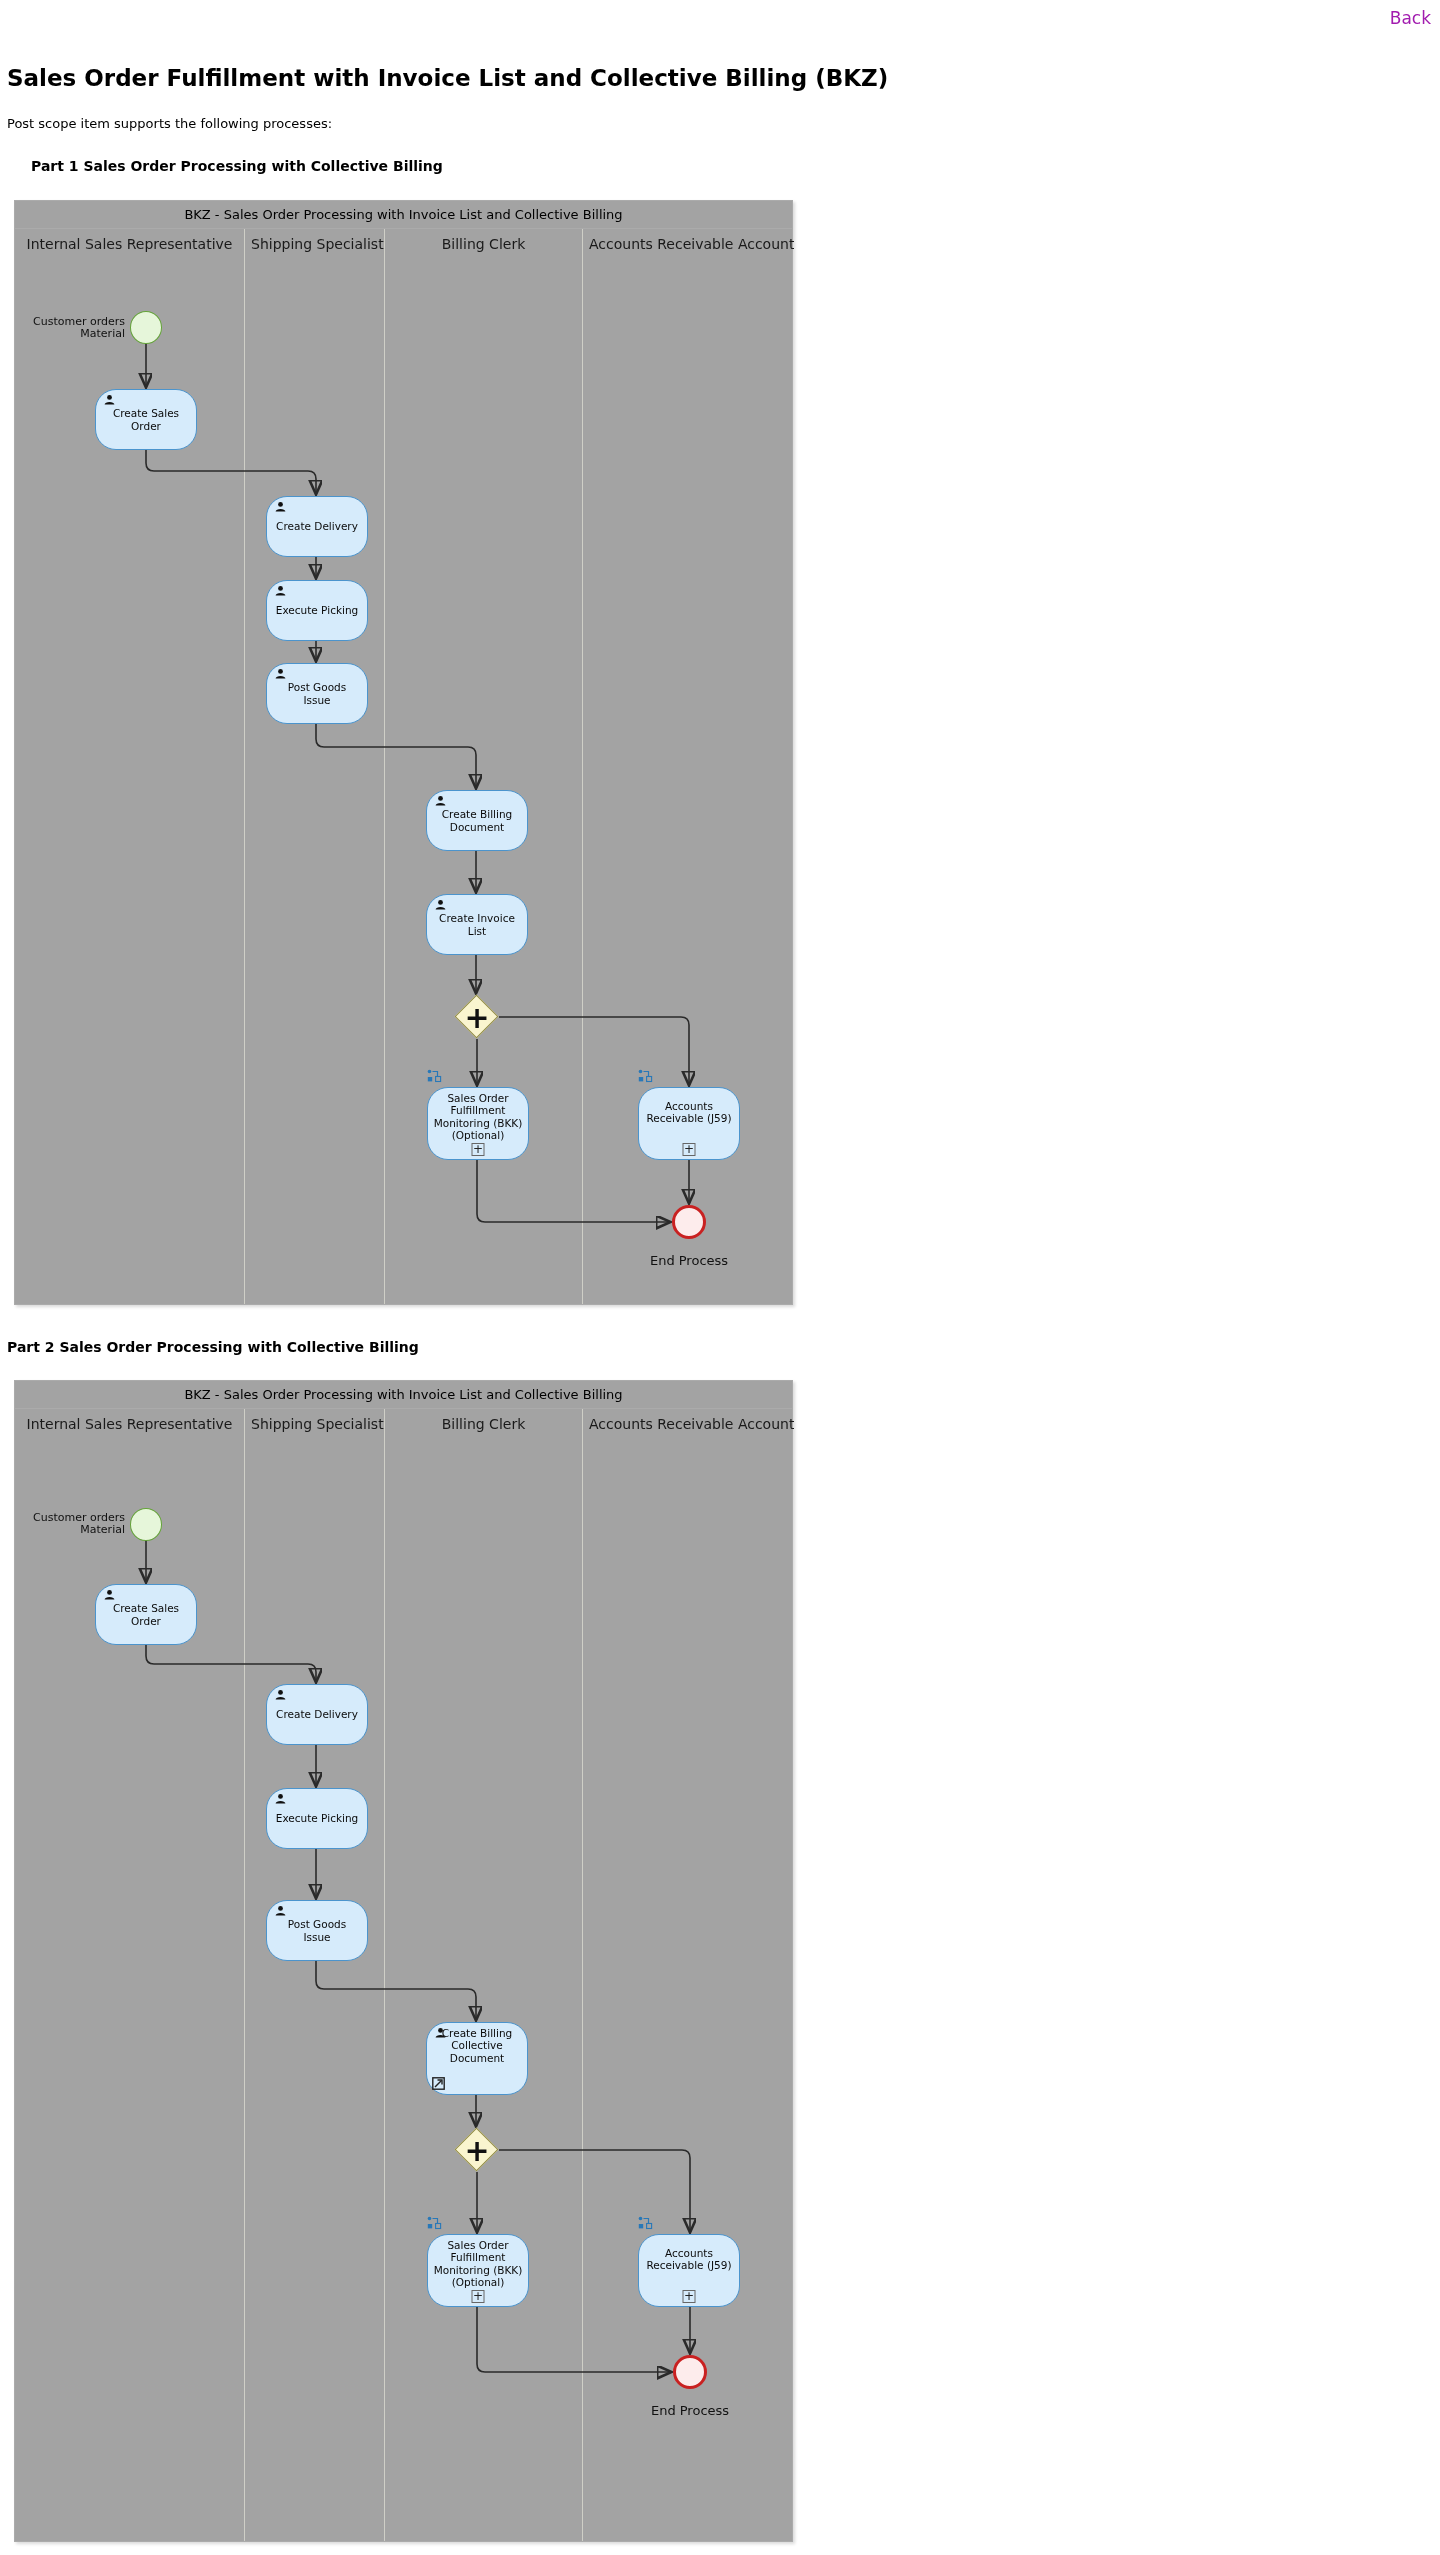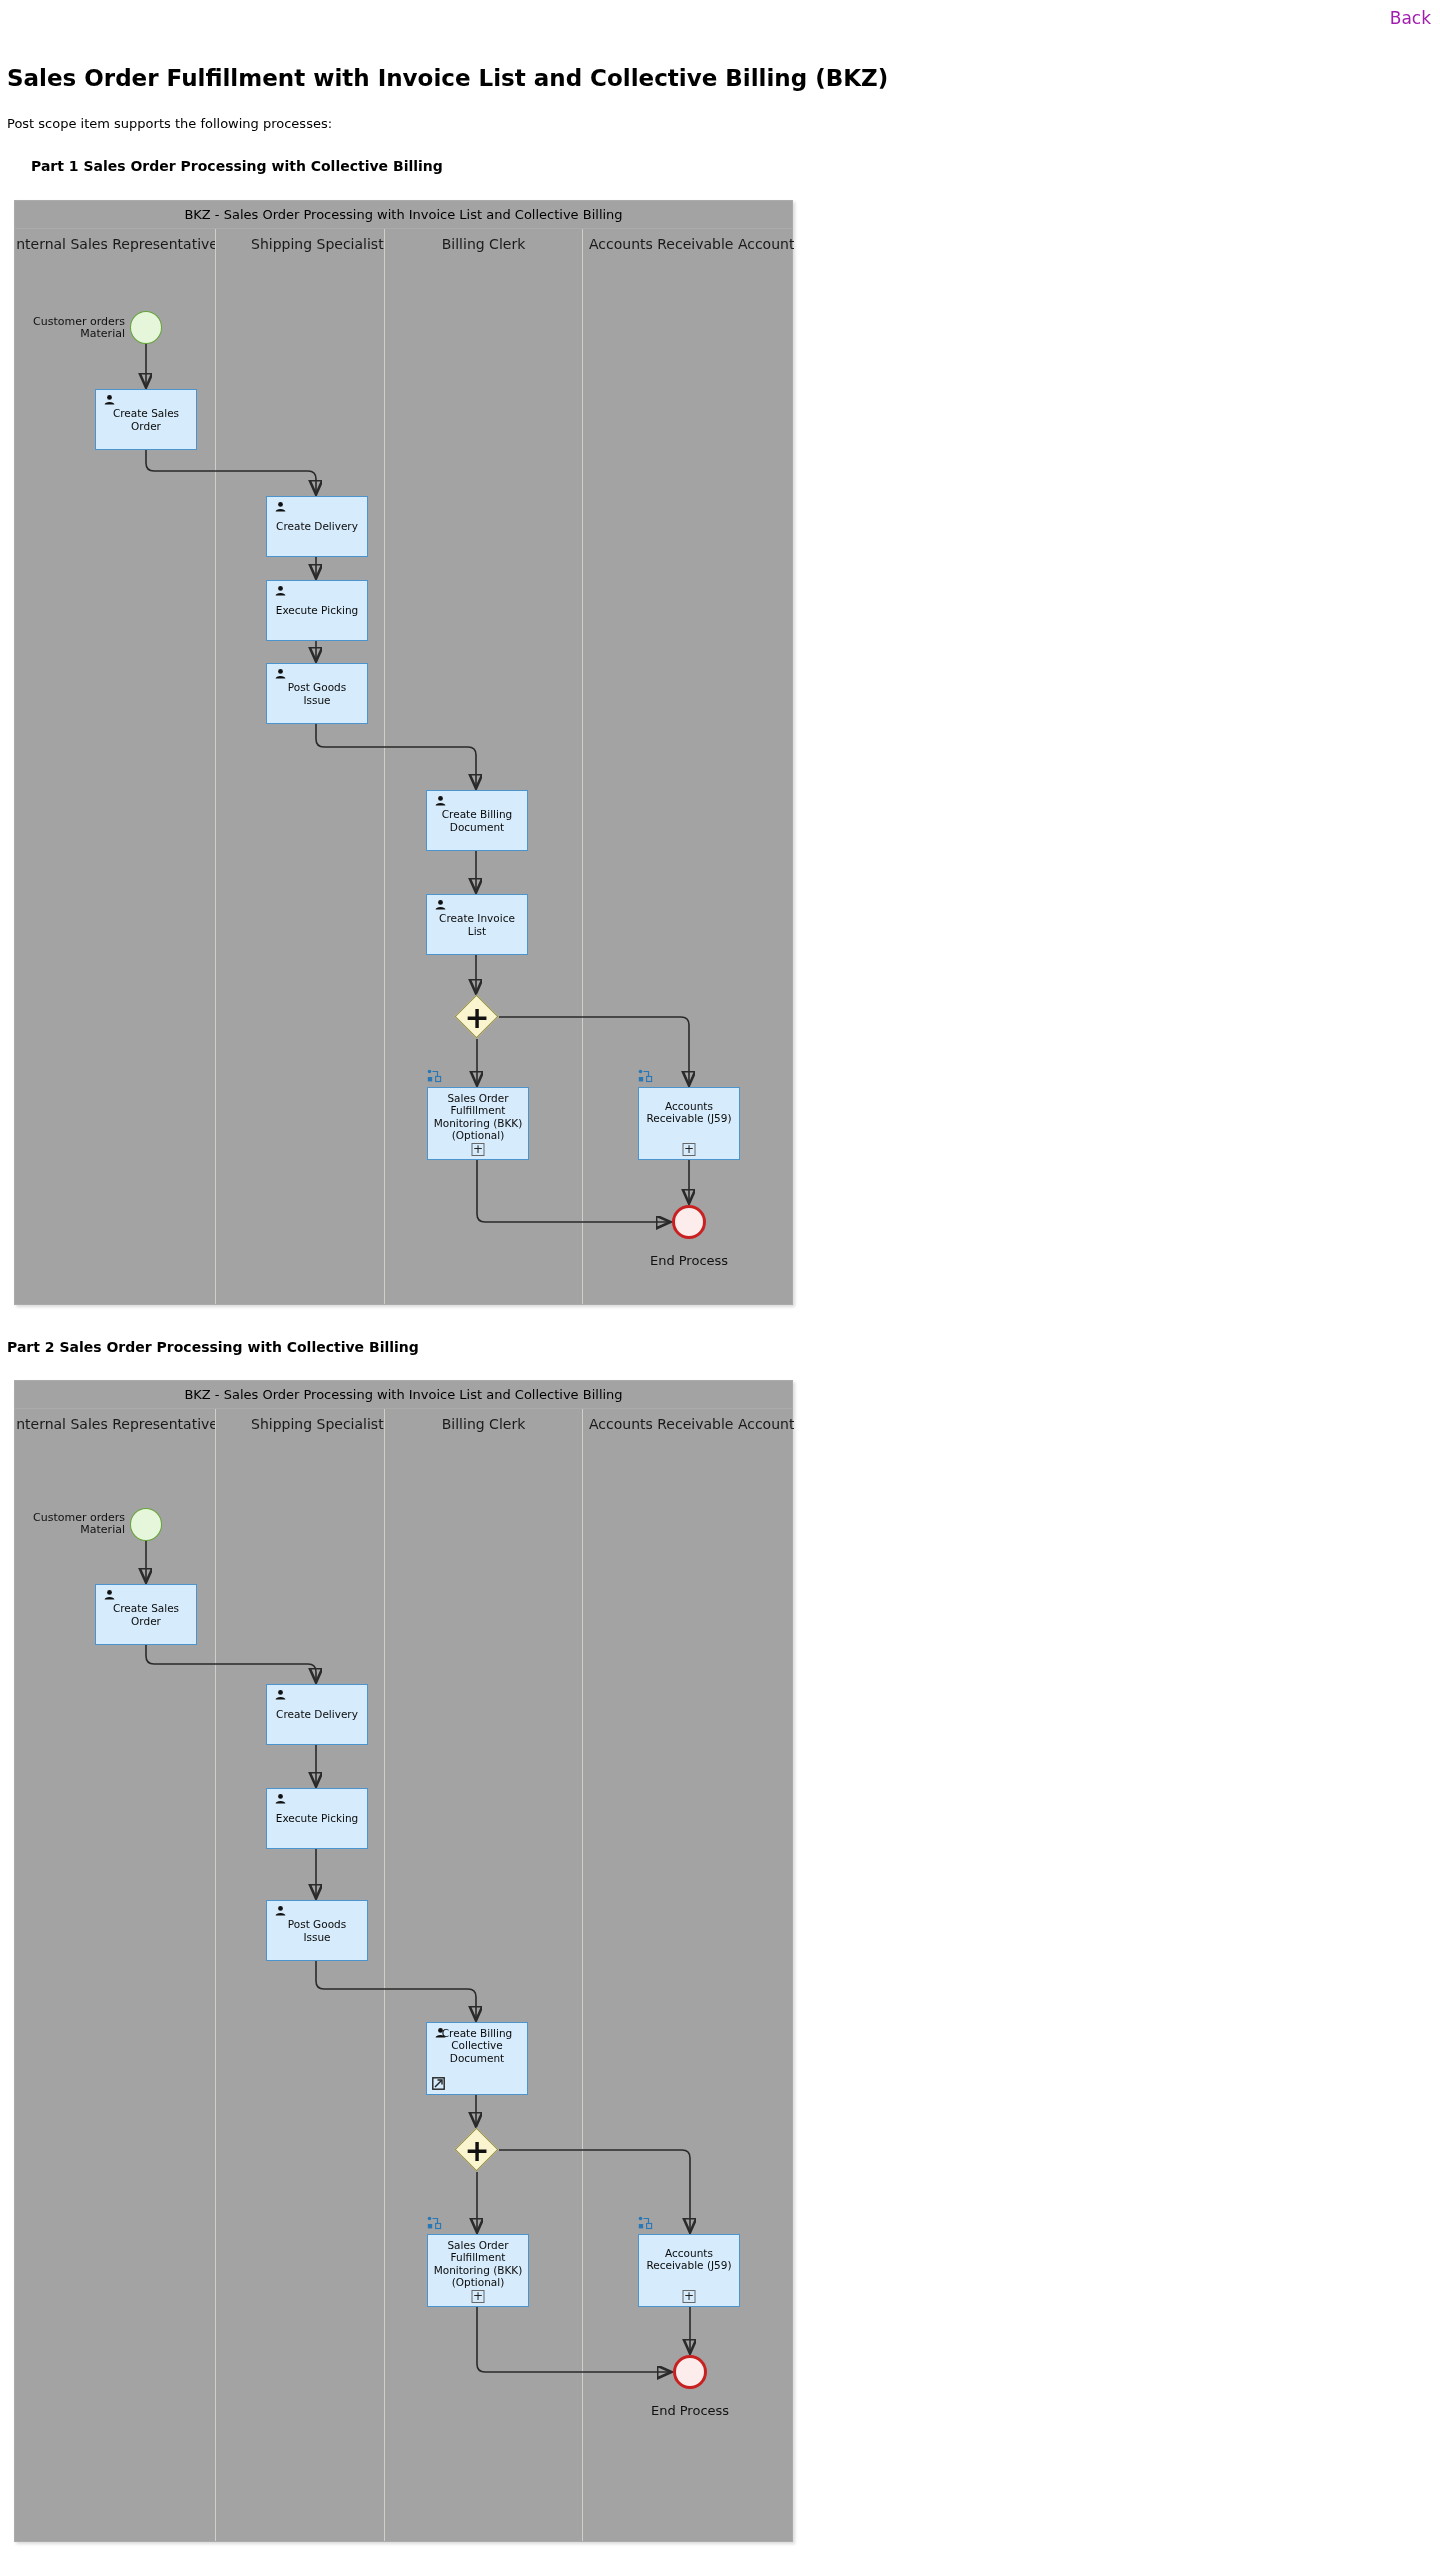--- a/index.html
+++ b/index.html
@@ -37,32 +37,32 @@
     border-right:1.5px solid #cfcfc7;
     box-sizing:border-box;
     overflow:hidden;
   }
   .lane.last{border-right:none;}
   .lane .lname{
     margin-top:7px;font-size:14px;white-space:nowrap;color:#1a1a1a;
   }
   .lane.center{display:flex;justify-content:center;}
   .lane.clipleft .lname{padding-left:6px;}
-  .lane1{left:0;width:201px;}
+  .lane1{left:0;width:230px;}
   .lane2{left:230px;width:140px;}
   .lane3{left:370px;width:198px;}
   .lane4{left:568px;width:211px;}
 
   svg.wires{position:absolute;left:0;top:0;pointer-events:none;}
   svg.wires path{fill:none;stroke:#2a2a2a;stroke-width:1.6px;}
 
   
   .task{
     position:absolute;width:102px;height:61px;
-    background:#d6ebfb;border:1.5px solid #4b94cd;border-radius:0;
+    background:#d6ebfb;border:1.5px solid #4b94cd;border-radius:21px;
     box-sizing:border-box;
     display:flex;align-items:center;justify-content:center;
     text-align:center;font-size:10.5px;line-height:1.18;color:#0a0a0a;
     cursor:pointer;
   }
   .task .tlabel{max-width:95px;display:inline-block;}
   .task.wrap-tight .tlabel{max-width:72px;}
   .task.call{height:73px;align-items:flex-start;padding-top:4px;}
   .person{position:absolute;top:4px;left:7px;width:13px;height:12px;}
   .plusbox{

